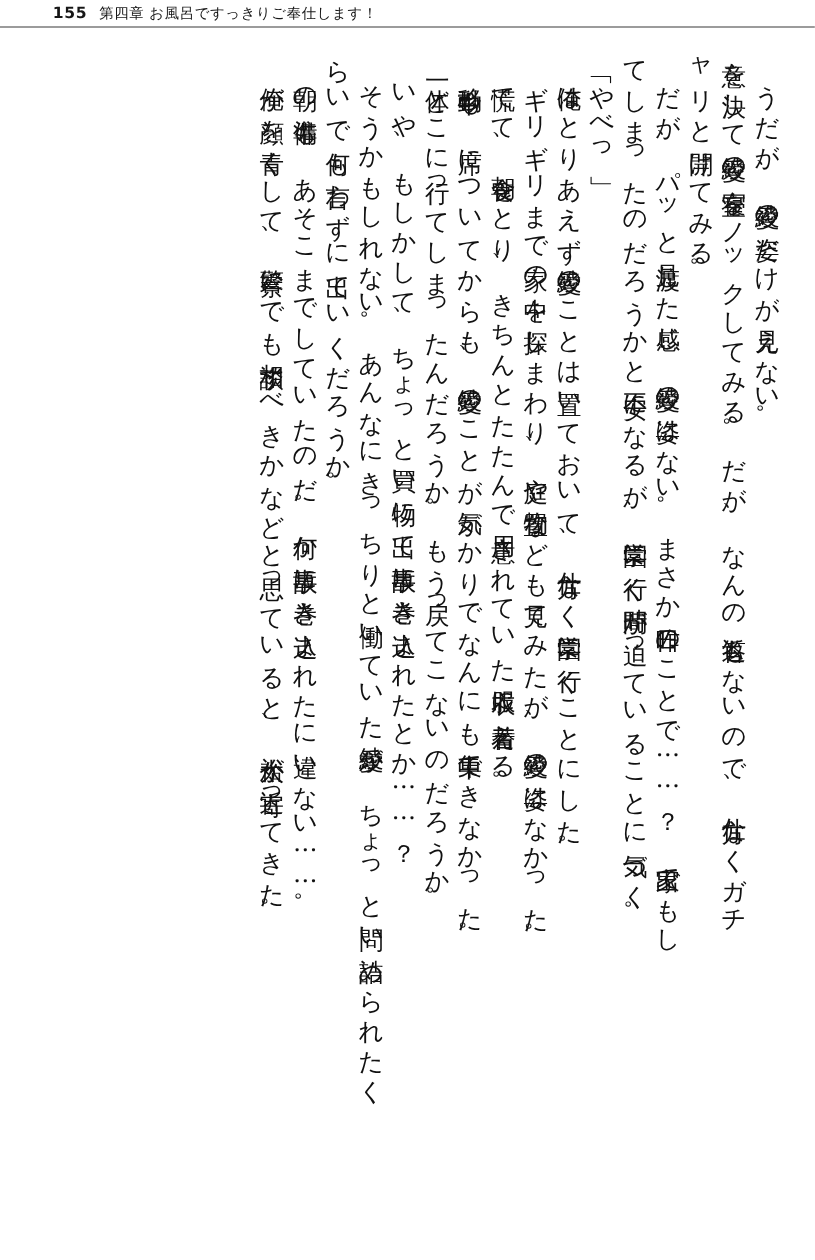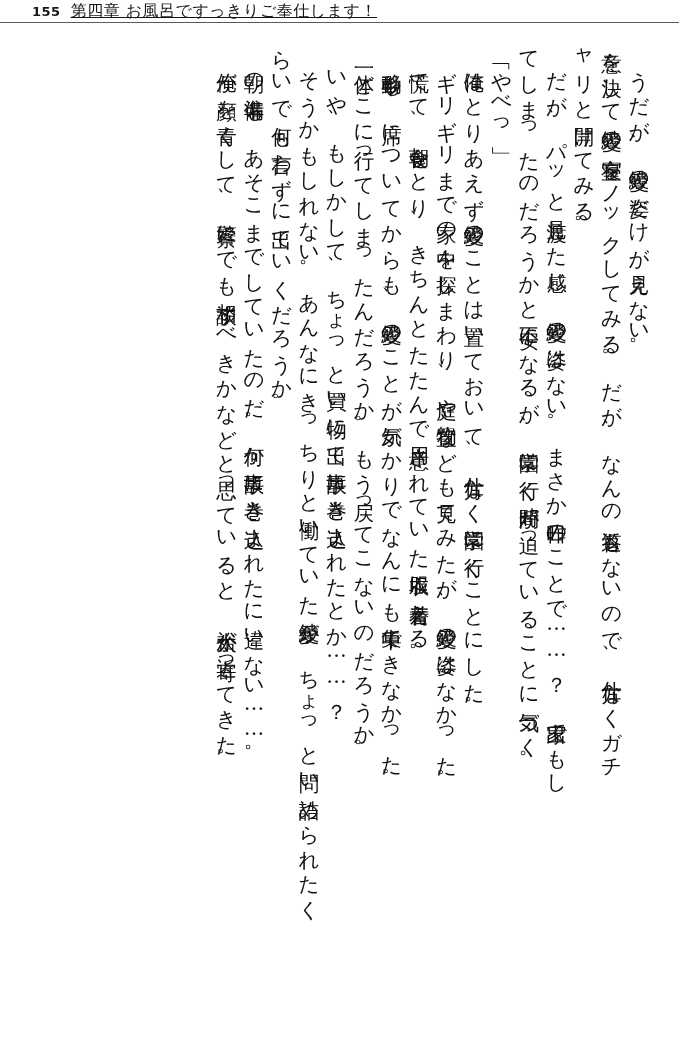--- a/index.html
+++ b/index.html
@@ -23,36 +23,35 @@
   }
   
   .header {
     position: absolute;
     top: 0;
     left: 0;
     width: 679px;
     height: 22px;
     display: flex;
     align-items: center;
-    padding-left: 32px;
+    padding-left: 44px;
     box-sizing: border-box;
     font-size: 12px;
     letter-spacing: 0.5px;
     color: #161616;
     white-space: nowrap;
   }
   .header .page-number {
     font-weight: bold;
     font-size: 13px;
     margin-right: 10px;
     font-family: "DejaVu Sans", "Liberation Sans", sans-serif;
   }
   .header .chapter {
-    font-size: 16px;
-    text-decoration: underline;
+    font-size: 12px;
   }
   .header-rule {
     position: absolute;
     top: 22px;
     left: 0;
     width: 679px;
     height: 1px;
     background: #5a5a5a;
   }
   

